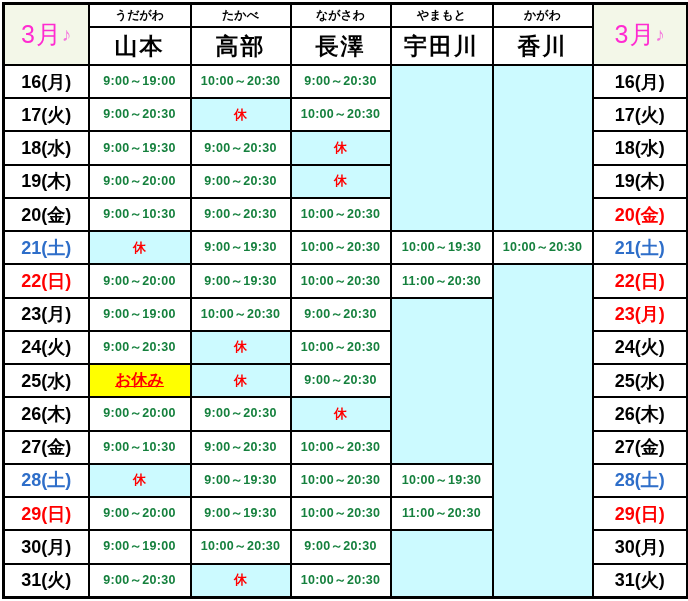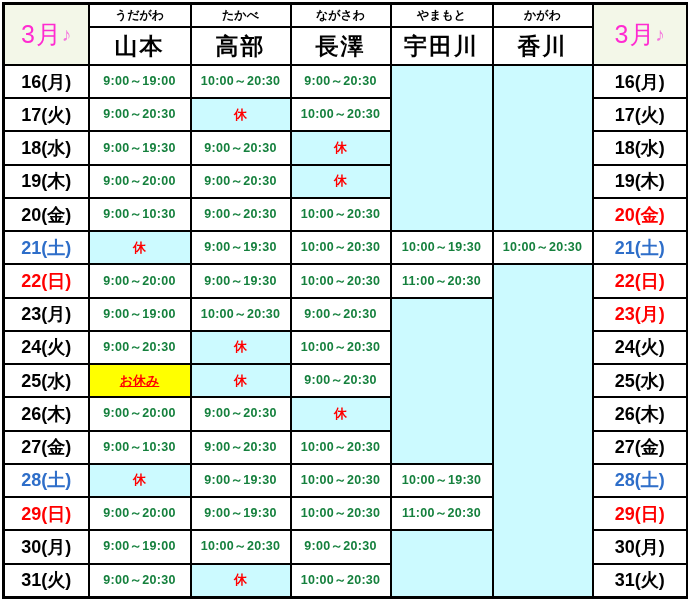--- a/index.html
+++ b/index.html
@@ -63,21 +63,21 @@
   }
   td.rest {
     background: var(--rest-bg);
     color: var(--sunday-red);
     font-size: 13px;
     font-weight: bold;
   }
   td.holiday {
     background: var(--holiday-bg);
     color: var(--sunday-red);
-    font-size: 13px;
+    font-size: 16px;
     font-weight: bold;
     text-decoration: underline;
   }
   td.empty {
     background: var(--rest-bg);
   }
   .c-black { color: #000000; }
   .c-red   { color: var(--sunday-red); }
   .c-blue  { color: var(--saturday-blue); }
 </style>

